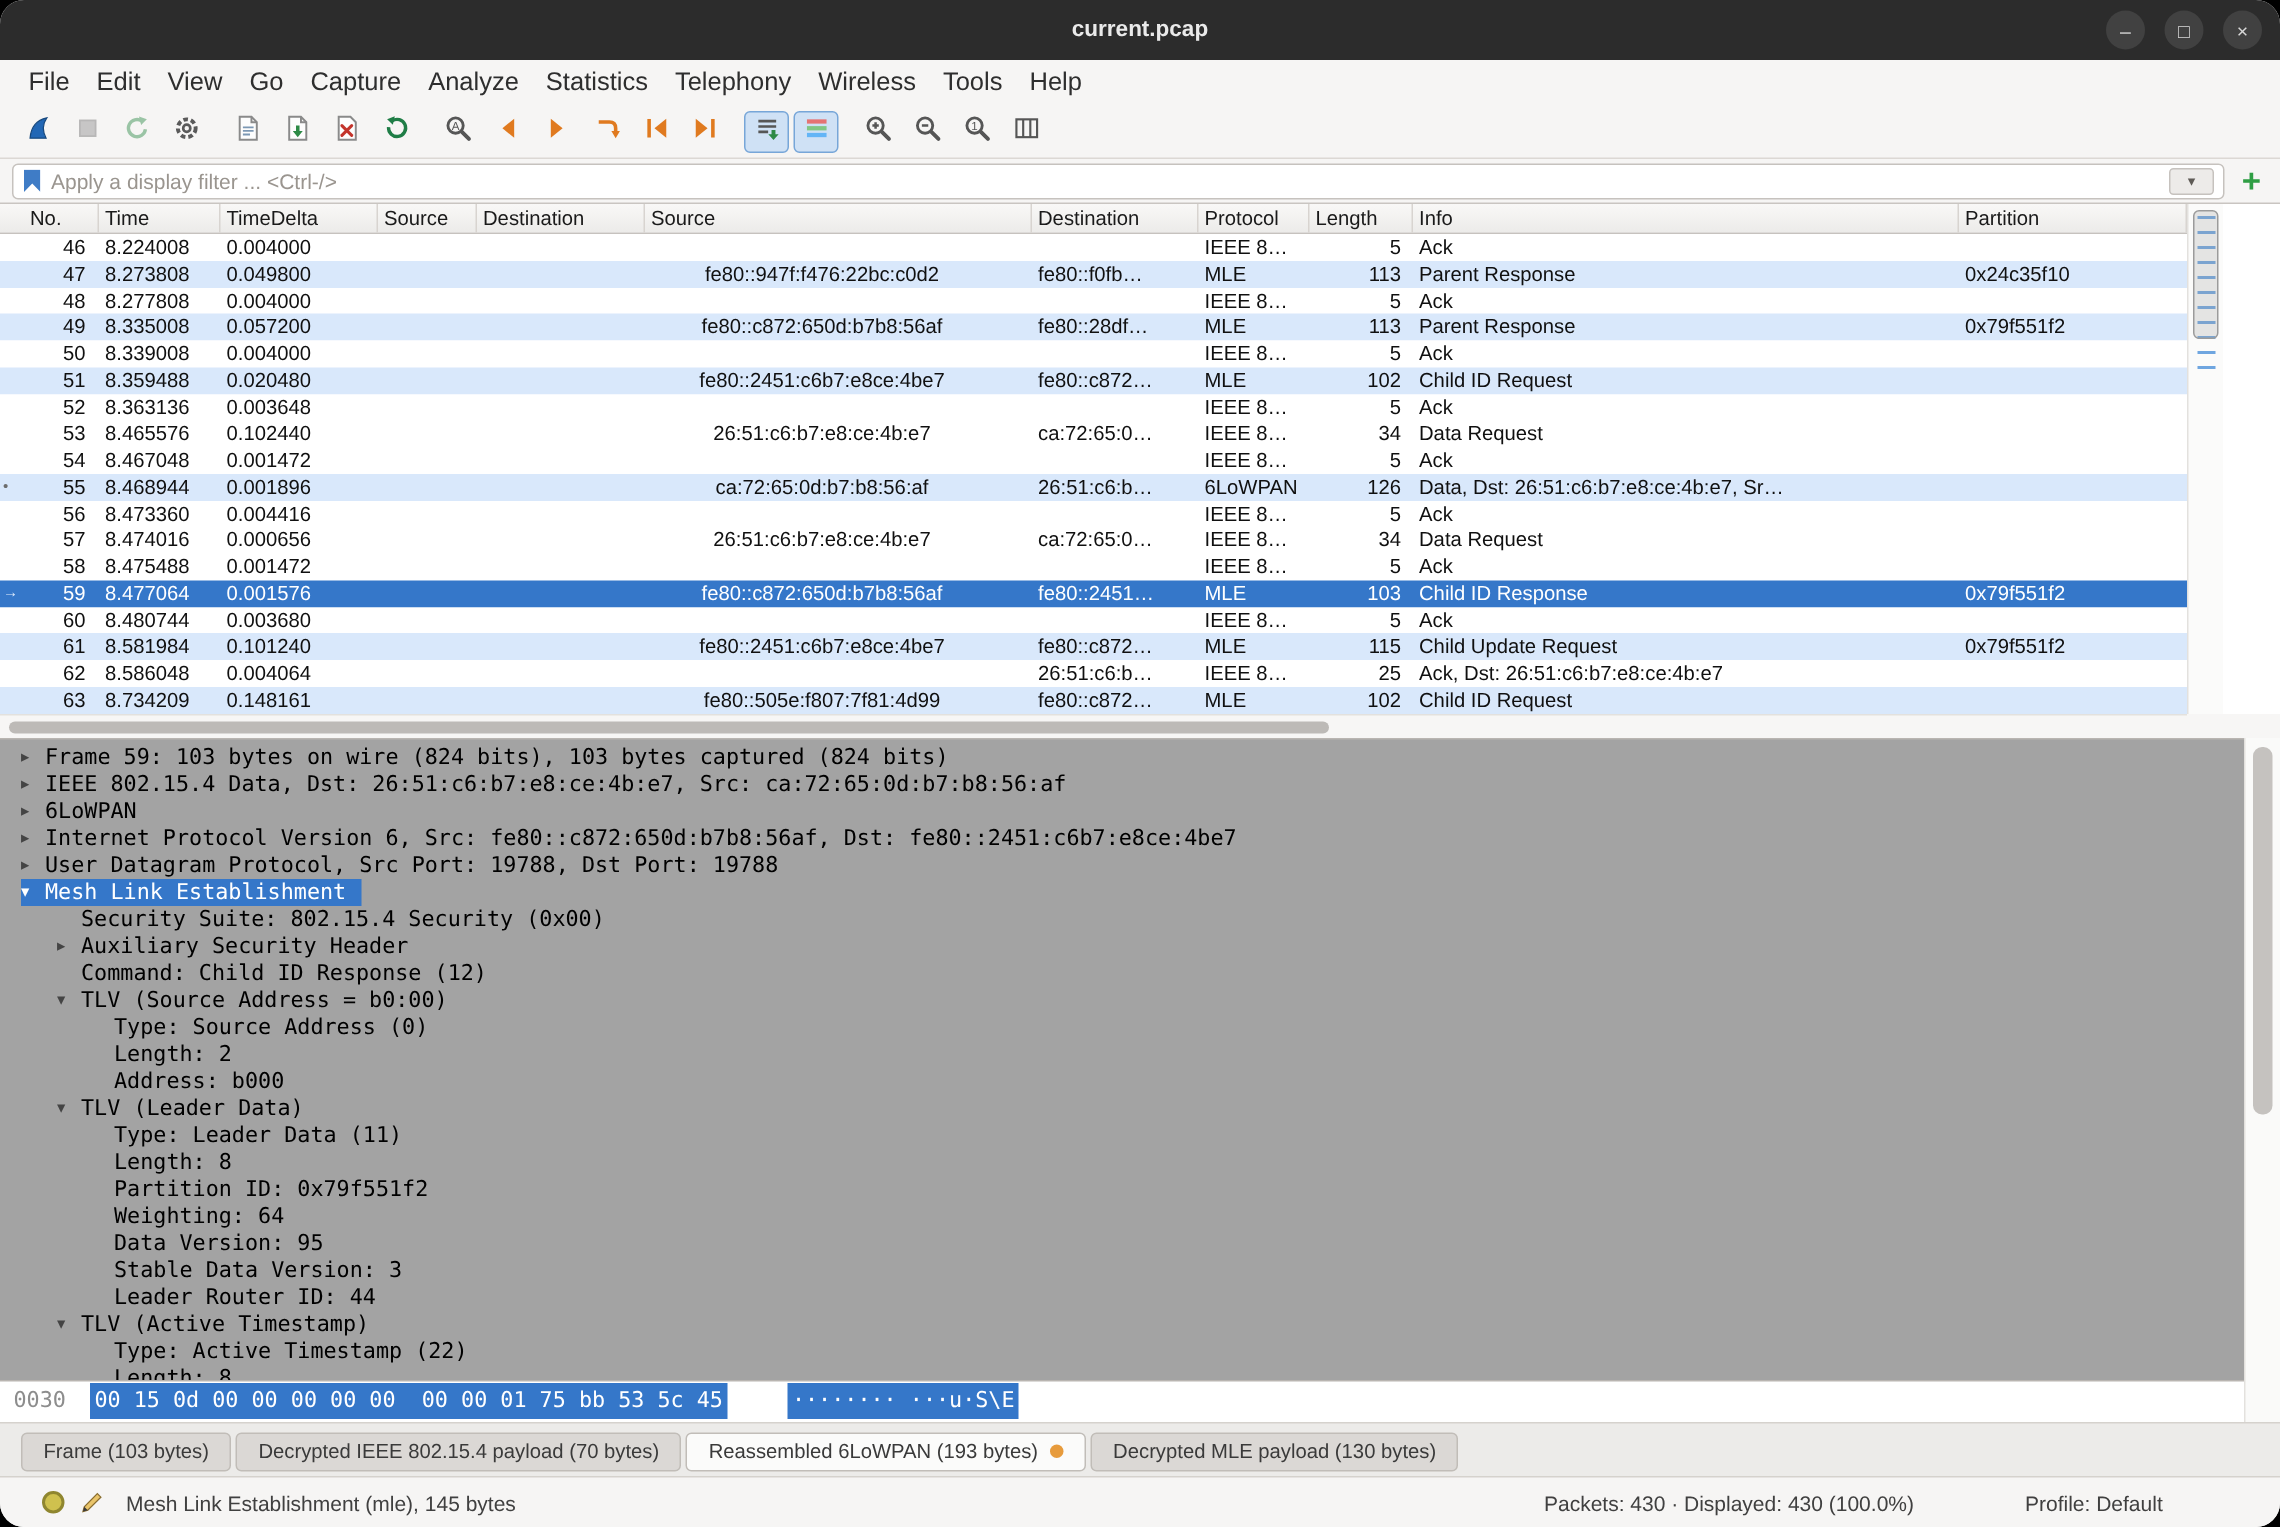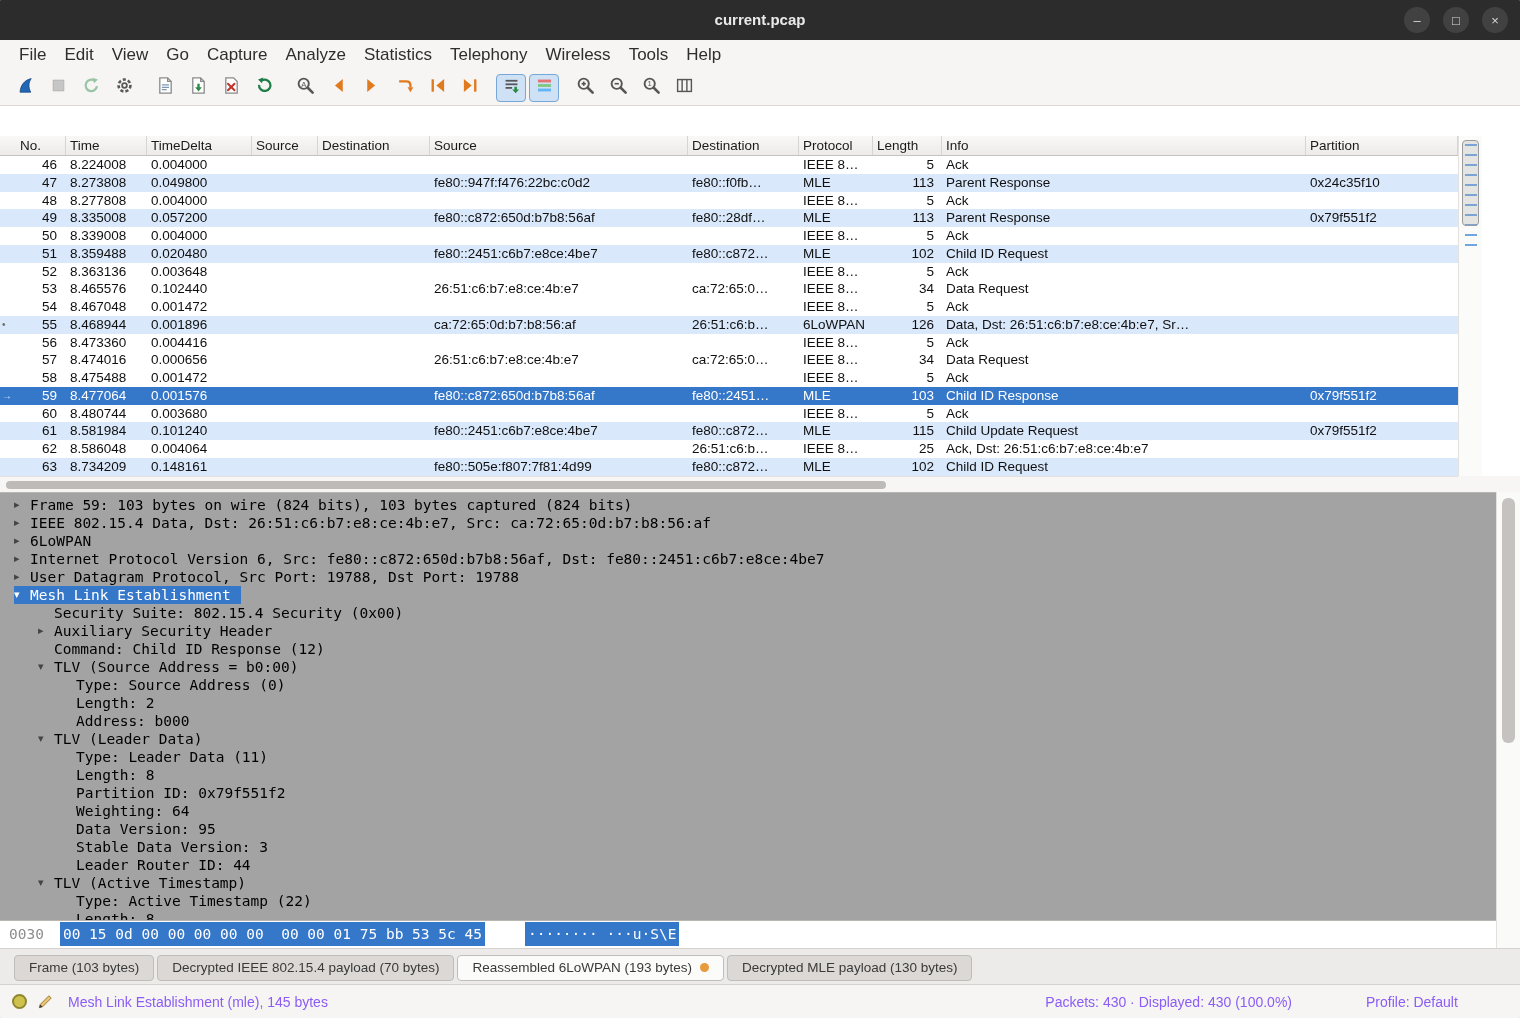--- a/index.html
+++ b/index.html
@@ -1,17 +1,17 @@
 <!DOCTYPE html>
 <html><head>
 <meta charset="utf-8">
 <style>
   *{margin:0;padding:0;box-sizing:border-box}
   html,body{width:1520px;height:1018px;background:#000;font-family:"Liberation Sans",sans-serif;overflow:hidden}
-  .window{position:absolute;inset:0;background:#fff;border-radius:1px;overflow:hidden}
+  .window{position:absolute;inset:0;background:#fff;border-radius:16px;overflow:hidden}
 
   
   .titlebar{position:absolute;left:0;top:0;right:0;height:40px;background:#2c2c2c}
   .title{position:absolute;left:0;right:0;top:0;height:40px;line-height:40px;text-align:center;color:#eaeaea;font-weight:bold;font-size:15px}
   .win-controls{position:absolute;right:12px;top:7px;display:flex;gap:13px}
   .wbtn{width:26px;height:26px;border-radius:50%;background:#414141;color:#d8d8d8;font-size:13px;display:flex;align-items:center;justify-content:center}
 
   
   .menubar{position:absolute;left:0;top:40px;right:0;height:30px;background:#f6f5f4;display:flex;align-items:center;padding-left:10px}
   .menu-item{padding:0 9px;font-size:17px;color:#2e2e2e;line-height:30px}
@@ -36,21 +36,21 @@
   
   .plist-header{position:absolute;left:0;top:136px;width:1458px;height:20px;background:linear-gradient(#f9f8f7,#ecebe9);border-bottom:1px solid #c6c2be;display:grid;grid-template-columns:66px 81px 105px 66px 112px 258px 111px 74px 69px 364px 152px;font-size:13.5px;color:#1a1a1a}
   .hcell{border-right:1px solid #d8d4d0;padding:1px 0 0 4px;overflow:hidden;white-space:nowrap;line-height:18px}
   .hcell.c0{padding-left:20px}
   .plist-rows{position:absolute;left:0;top:156px;width:1458px;height:320px;overflow:hidden;font-family:Liberation Sans, sans-serif;font-size:13.5px}
   .prow{display:grid;grid-template-columns:66px 81px 105px 66px 112px 258px 111px 74px 69px 364px 152px;height:17.78px;line-height:17.78px;color:#101010;background:#fff}
   .prow.mle{background:#d9e8fb}
   .prow.selected{background:#3577c9;color:#fff}
   .cell{overflow:hidden;white-space:nowrap;padding-left:4px}
   .cell.c0{text-align:right;padding-right:9px;position:relative}
-  .cell.c5{text-align:left;padding-right:26px}
+  .cell.c5{text-align:center;padding-right:26px}
   .cell.c8{text-align:right;padding-right:8px}
   .marker{position:absolute;left:2px;top:0;font-size:10px;color:#6d6d6d}
   .prow.selected .marker{color:#dce9fb}
 
   
   .plist-vscroll{position:absolute;left:1458px;top:136px;width:24px;height:340px;background:#fbfbfa;border-left:1px solid #e3e1de}
   .vmap{position:absolute;left:6px;top:8px;width:12px;height:110px;background:repeating-linear-gradient(to bottom,#6fa6e0 0 2px,transparent 2px 10px)}
   .vthumb{position:absolute;left:3px;top:4px;width:17px;height:86px;border:1px solid #9b9b9b;border-radius:4px;background:rgba(160,160,160,.25)}
   .plist-hscroll{position:absolute;left:0;top:476px;width:1458px;height:16px;background:#f7f6f5;border-top:1px solid #e3e1de}
   .hthumb{position:absolute;left:6px;top:4px;width:880px;height:8px;background:#bdbab7;border-radius:4px}
@@ -73,21 +73,21 @@
   .hexbytes{background:#3577c9;color:#fff;padding:4px 3px;margin-left:16px;white-space:pre}
   .hexascii{background:#3577c9;color:#ffffff;padding:4px 3px;margin-left:40px;white-space:pre}
 
   
   .tabbar{position:absolute;left:0;top:948px;right:0;height:36px;background:#ecebe9;border-top:1px solid #d5d2cd;display:flex;align-items:center;padding-left:14px}
   .btab{height:26px;margin:2px 3px 0 0;padding:0 14px;font-size:13.5px;color:#3a3a3a;background:#dbd8d5;border:1px solid #c1bdb8;border-radius:4px;display:flex;align-items:center;gap:8px;white-space:nowrap}
   .btab.active{background:#fbfbfa}
   .tabdot{width:9px;height:9px;border-radius:50%;background:#e79b3c;display:inline-block}
 
   
-  .statusbar{position:absolute;left:0;top:984px;right:0;height:34px;background:#f6f5f4;border-top:1px solid #d5d2cd;display:flex;align-items:center;font-size:14px;color:#8b5cf6;padding:0 12px;gap:10px}
+  .statusbar{position:absolute;left:0;top:984px;right:0;height:34px;background:#f6f5f4;border-top:1px solid #d5d2cd;display:flex;align-items:center;font-size:14px;color:#404040;padding:0 28px;gap:10px}
   .expert{width:15px;height:15px;border-radius:50%;background:#cfc14e;border:2px solid #8f862f;flex:none}
   .sb-pencil{width:17px;height:17px;flex:none}
   .sb-left-text{margin-left:4px}
   .sb-packets{margin-left:auto}
   .sb-profile{min-width:142px;margin-left:64px;text-align:left}
 </style>
 </head>
 <body>
 
 <div class="window">
@@ -253,20 +253,30 @@
       </div>
       <div class="tool">
         <span class="ticon"><svg viewBox="0 0 16 16">
             <rect x="2.2" y="3" width="11.6" height="10" fill="none" stroke="#565656" stroke-width="1.2"></rect>
             <line x1="6" y1="3" x2="6" y2="13" stroke="#565656" stroke-width="1.2"></line>
             <line x1="10" y1="3" x2="10" y2="13" stroke="#565656" stroke-width="1.2"></line>
           </svg></span>
       </div>
     </div>
 
+  <div class="filterbar">
+    <div class="filter-input-wrap">
+      <span class="bookmark"></span>
+      <input class="filter-input" placeholder="Apply a display filter ... &lt;Ctrl-/&gt;" style="">
+      <span class="combo">
+          <span>▾</span>
+        </span>
+    </div>
+    <span class="add-btn">+</span>
+  </div>
 
   <div class="plist-header">
       <span class="hcell c0">No.</span>
       <span class="hcell c1">Time</span>
       <span class="hcell c2">TimeDelta</span>
       <span class="hcell c3">Source</span>
       <span class="hcell c4">Destination</span>
       <span class="hcell c5">Source</span>
       <span class="hcell c6">Destination</span>
       <span class="hcell c7">Protocol</span>

